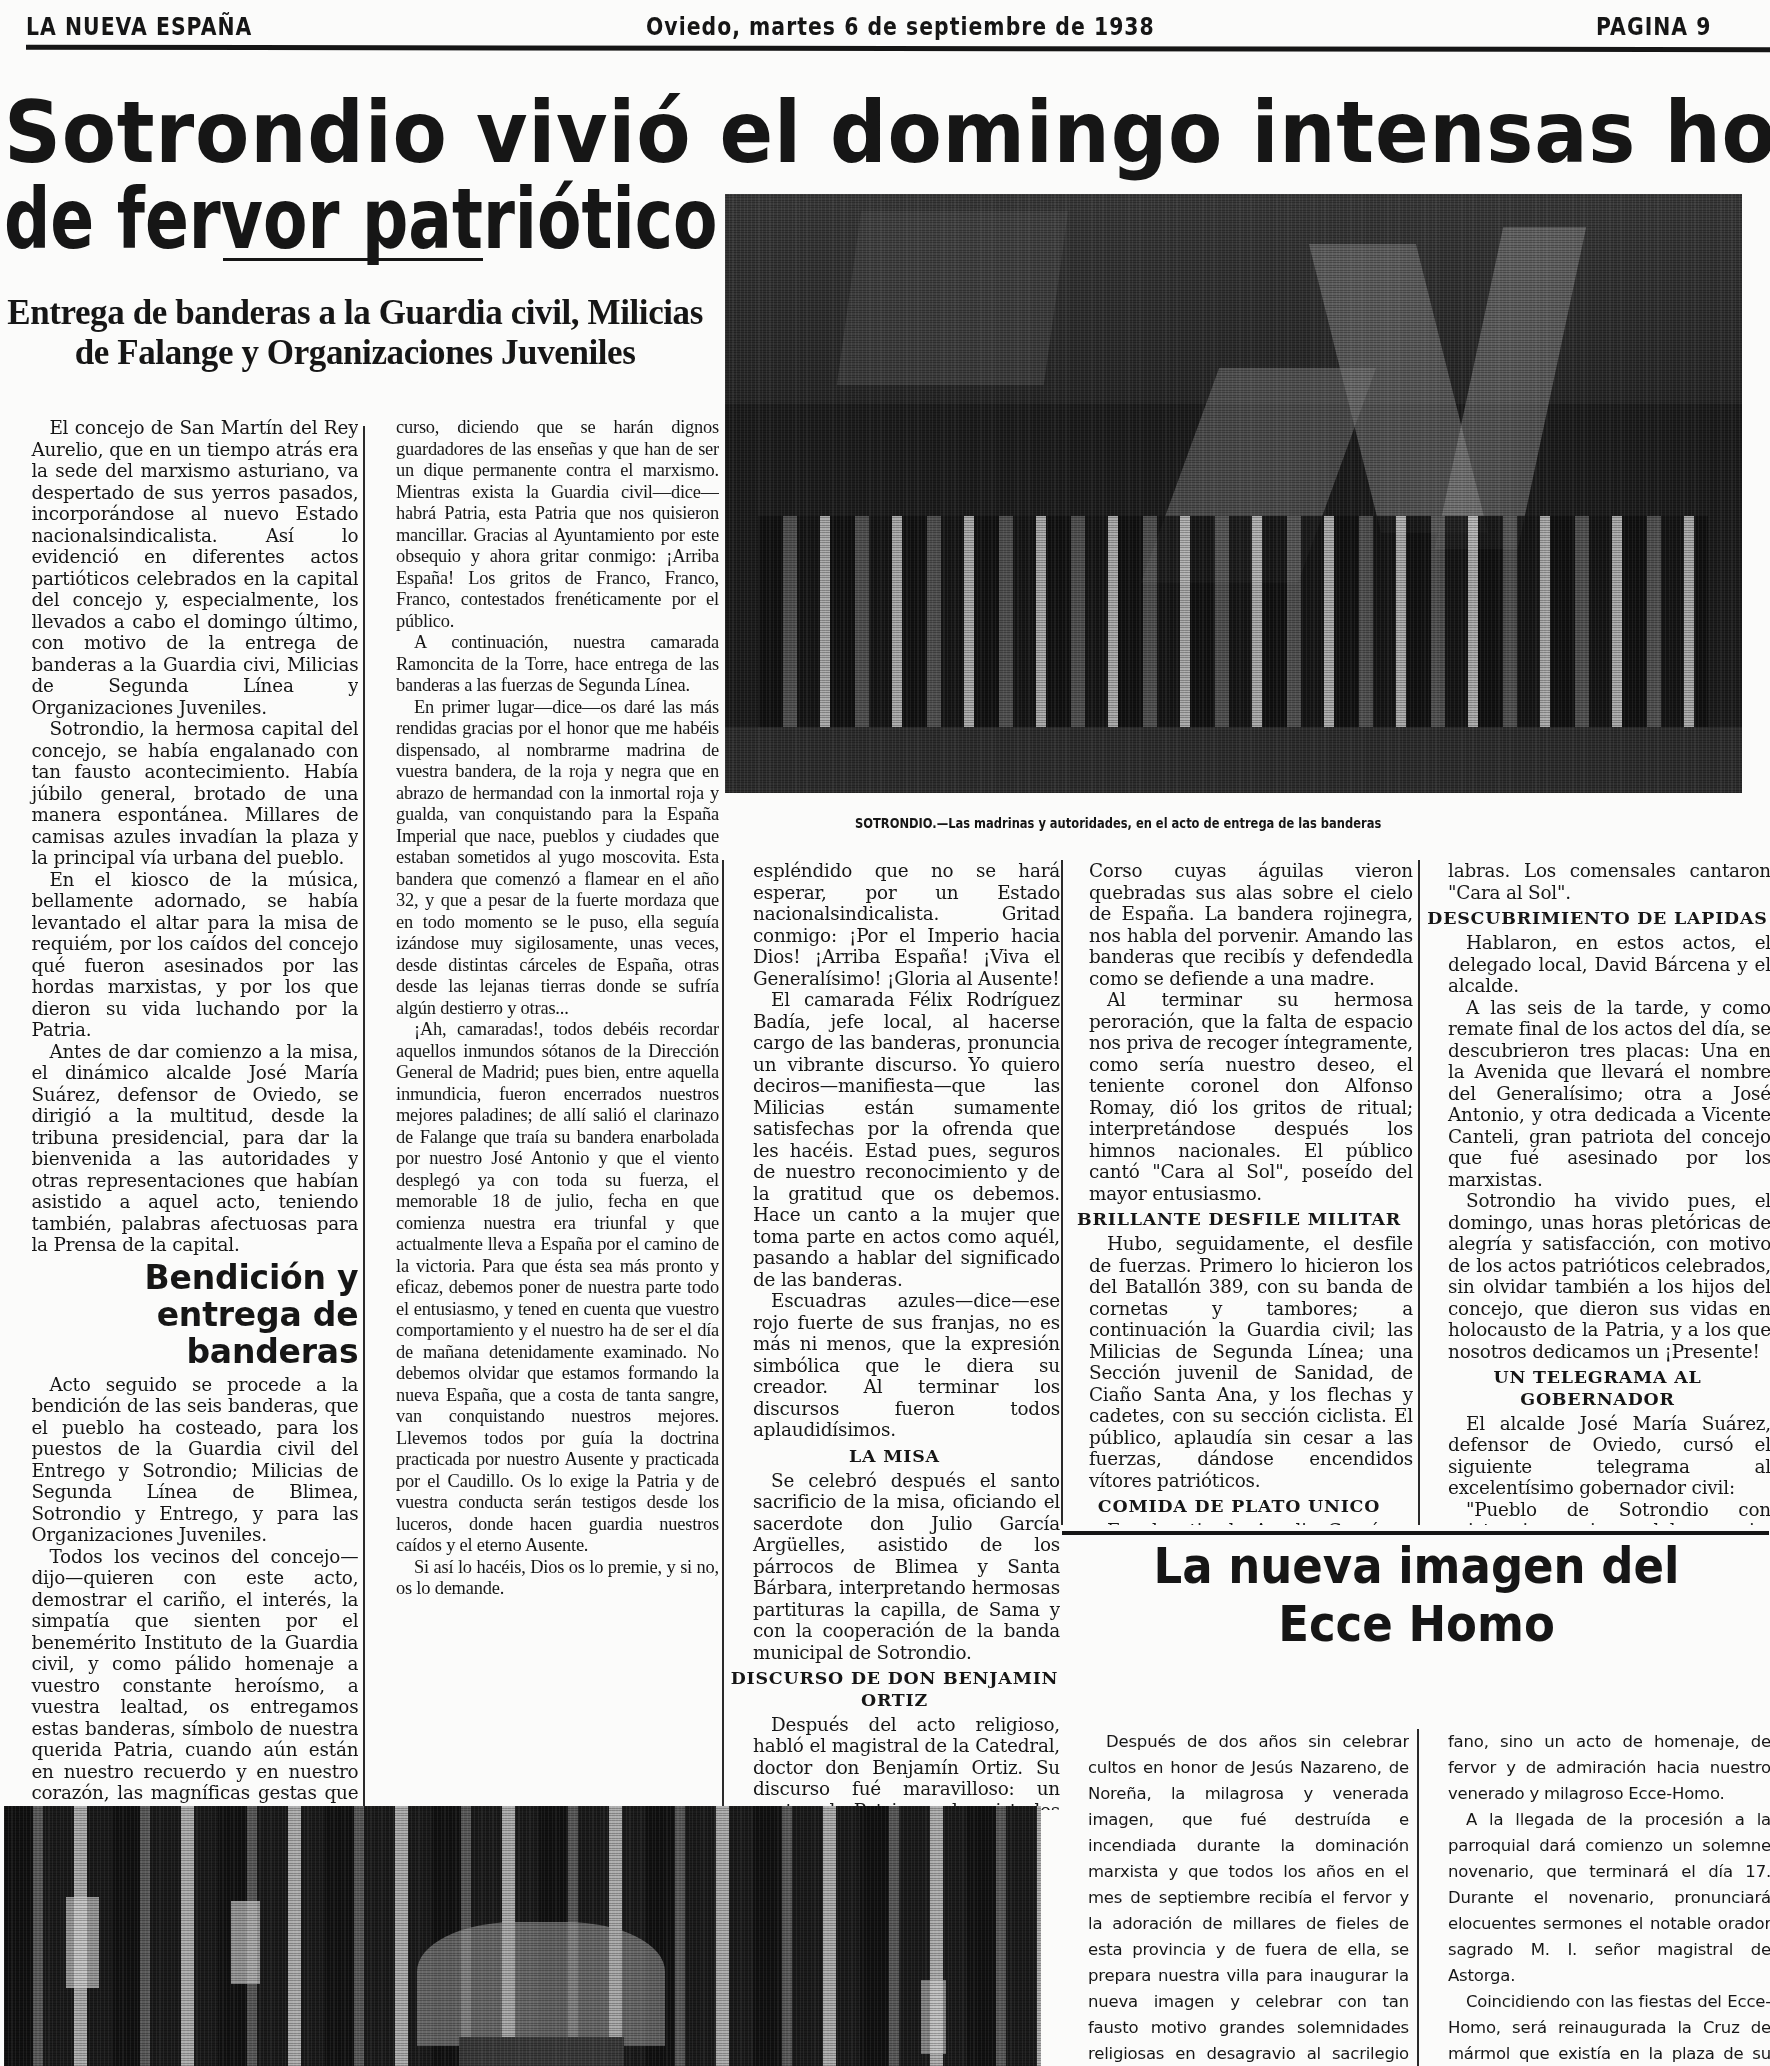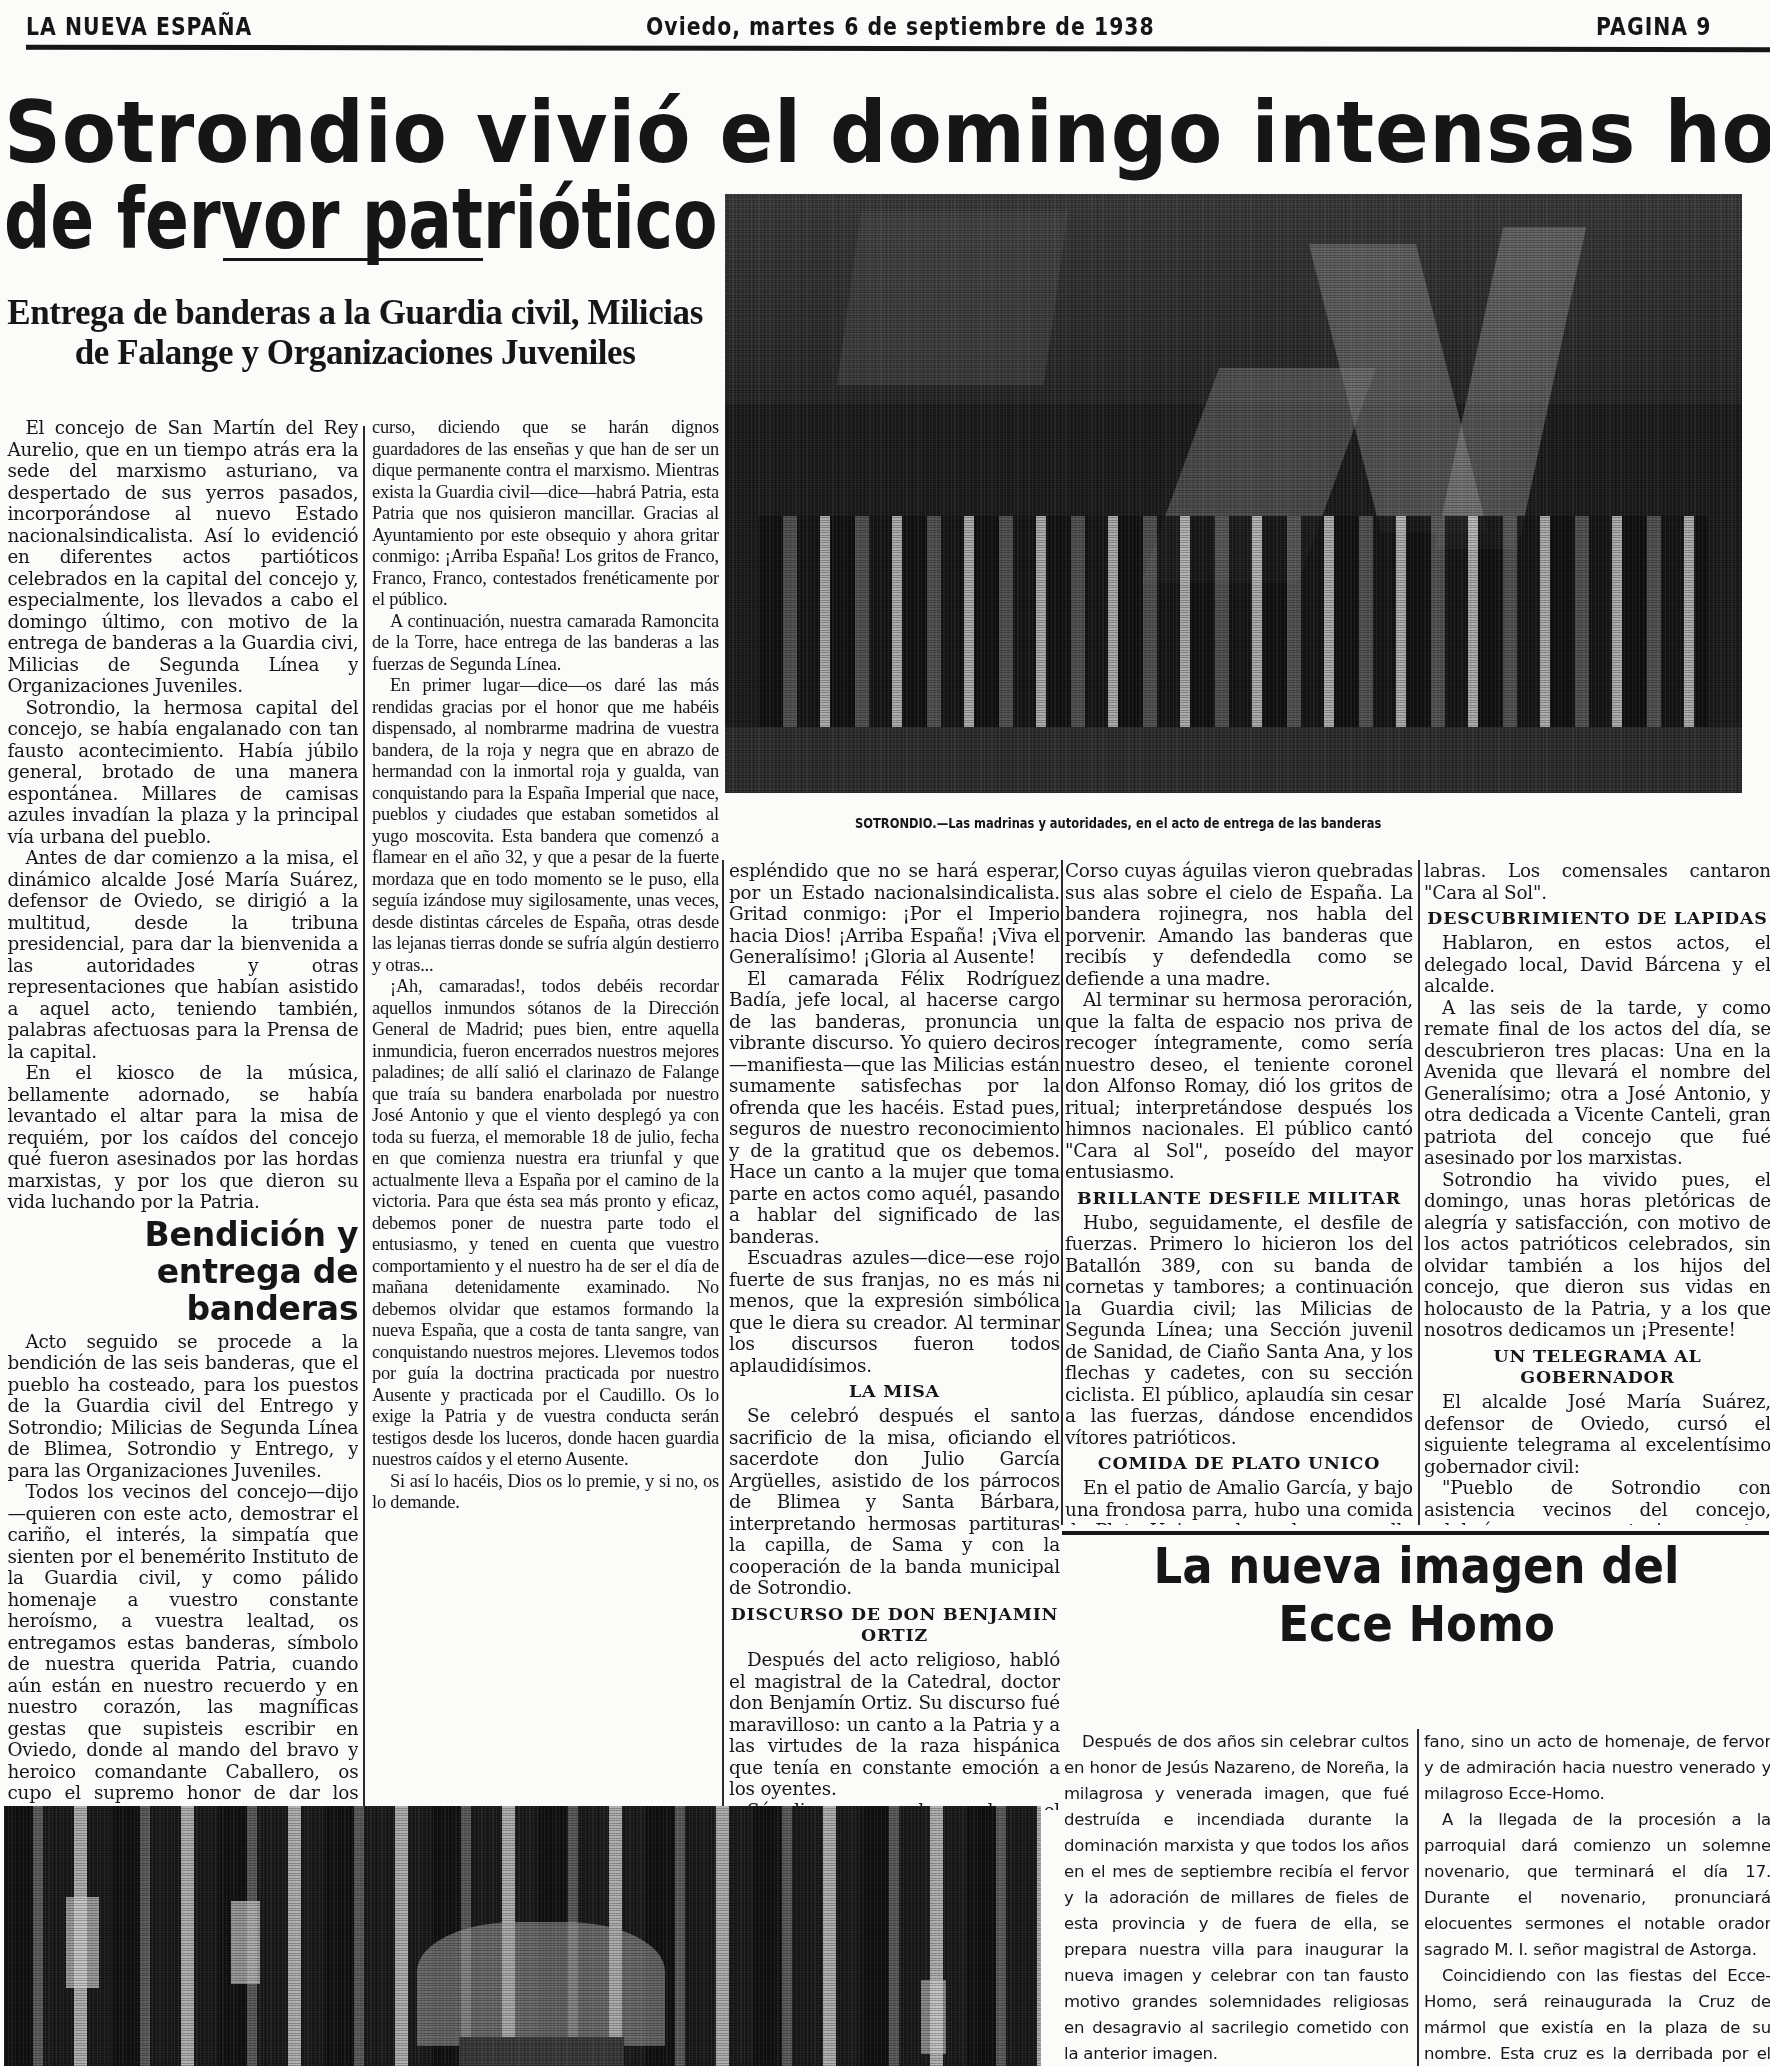--- a/index.html
+++ b/index.html
@@ -33,21 +33,21 @@
       repeating-linear-gradient(90deg, rgba(255,255,255,0.06) 0 1.2px, transparent 1.2px 3.7px),
       repeating-linear-gradient(0deg, rgba(0,0,0,0.25) 0 0.8px, transparent 0.8px 2.5px);
   }
   .photo .shape { position: absolute; }
   .photo-top { left: 725px; top: 194px; width: 1017px; height: 599px; }
   .photo-bottom { left: 4.1px; top: 1806px; width: 1037px; height: 645px; }
   .caption { font-family: "DejaVu Sans", sans-serif; font-weight: bold; font-size: 14px; line-height: 16.5px; white-space: nowrap; transform: scaleX(0.82); transform-origin: left top; }
 
   
   .col { font-family: "DejaVu Serif", serif; font-size: 18.4px; line-height: 21.5px; text-align: justify; hyphens: auto; overflow: hidden; letter-spacing: -0.2px; }
-  .col p { text-indent: 18px; }
+  .col p { text-indent: 18px; margin-left: 24px; }
   .col .sec-title { text-align: center; font-weight: bold; font-size: 17.4px; line-height: 21.5px; text-indent: 0; letter-spacing: 0.8px; margin: 5px 0 2.5px; }
   .col .big-title { text-align: right; font-family: "DejaVu Sans", sans-serif; font-weight: bold; font-size: 33px; line-height: 37px; text-indent: 0; margin: 3.3px 0 4.1px; }
   .vrule { position: absolute; width: 1.7px; background: #2a2a2a; }
   .hrule { position: absolute; height: 4.1px; background: #161616; }
 
   .c1 { left: 7.4px; top: 417px; width: 351px; height: 1395px; }
   .c2 { left: 372px; top: 417px; width: 347px; height: 1391px; font-family: Liberation Serif, serif; }
   .c3 { left: 729px; top: 860px; width: 331px; height: 950px; }
   .c4 { left: 1065px; top: 860px; width: 348px; height: 665px; }
   .c5 { left: 1424px; top: 860px; width: 347px; height: 665px; }
@@ -80,22 +80,22 @@
   <div class="shape" style="left:455px;top:174px;width:157px;height:215px;background:#7a7a7a;opacity:.5;transform:skewX(-20deg);"></div>
   <div class="shape" style="left:33px;top:322px;width:950px;height:215px;background:repeating-linear-gradient(90deg,#0f0f0f 0 25px,#5a5a5a 25px 39px,#141414 39px 62px,#c4c4c4 62px 72px);opacity:.85;"></div>
   <div class="shape" style="left:0;top:533px;width:100%;height:66px;background:#2d2d2d;"></div>
   <div class="grain"></div>
 </figure>
 <figcaption class="abs caption" style="left:855px;top:815px;">SOTRONDIO.—Las madrinas y autoridades, en el acto de entrega de las banderas</figcaption>
 
 <div class="abs col c1">
   <p>El concejo de San Martín del Rey Aurelio, que en un tiempo atrás era la sede del marxismo asturiano, va despertado de sus yerros pasados, incorporándose al nuevo Estado nacionalsindicalista. Así lo evidenció en diferentes actos partióticos celebrados en la capital del concejo y, especialmente, los llevados a cabo el domingo último, con motivo de la entrega de banderas a la Guardia civi, Milicias de Segunda Línea y Organizaciones Juveniles.</p>
   <p>Sotrondio, la hermosa capital del concejo, se había engalanado con tan fausto acontecimiento. Había júbilo general, brotado de una manera espontánea. Millares de camisas azules invadían la plaza y la principal vía urbana del pueblo.</p>
+  <p>En el kiosco de la música, bellamente adornado, se había levantado el altar para la misa de requiém, por los caídos del concejo qué fueron asesinados por las hordas marxistas, y por los que dieron su vida luchando por la Patria.</p>
   <p>Antes de dar comienzo a la misa, el dinámico alcalde José María Suárez, defensor de Oviedo, se dirigió a la multitud, desde la tribuna presidencial, para dar la bienvenida a las autoridades y otras representaciones que habían asistido a aquel acto, teniendo también, palabras afectuosas para la Prensa de la capital.</p>
-  <p>En el kiosco de la música, bellamente adornado, se había levantado el altar para la misa de requiém, por los caídos del concejo qué fueron asesinados por las hordas marxistas, y por los que dieron su vida luchando por la Patria.</p>
   <h3 class="big-title">Bendición y entrega de banderas</h3>
   <p>Acto seguido se procede a la bendición de las seis banderas, que el pueblo ha costeado, para los puestos de la Guardia civil del Entrego y Sotrondio; Milicias de Segunda Línea de Blimea, Sotrondio y Entrego, y para las Organizaciones Juveniles.</p>
   <p>Todos los vecinos del concejo—dijo—quieren con este acto, demostrar el cariño, el interés, la simpatía que sienten por el benemérito Instituto de la Guardia civil, y como pálido homenaje a vuestro constante heroísmo, a vuestra lealtad, os entregamos estas banderas, símbolo de nuestra querida Patria, cuando aún están en nuestro recuerdo y en nuestro corazón, las magníficas gestas que supisteis escribir en Oviedo, donde al mando del bravo y heroico comandante Caballero, os cupo el supremo honor de dar los primeros vivas a España.</p>
 
 </div>
 <div class="vrule" style="left:363px;top:426px;height:1380px;"></div>
 
 <div class="abs col c2">
   <p style="text-indent:0">curso, diciendo que se harán dignos guardadores de las enseñas y que han de ser un dique permanente contra el marxismo. Mientras exista la Guardia civil—dice—habrá Patria, esta Patria que nos quisieron mancillar. Gracias al Ayuntamiento por este obsequio y ahora gritar conmigo: ¡Arriba España! Los gritos de Franco, Franco, Franco, contestados frenéticamente por el público.</p>
   <p>A continuación, nuestra camarada Ramoncita de la Torre, hace entrega de las banderas a las fuerzas de Segunda Línea.</p>

